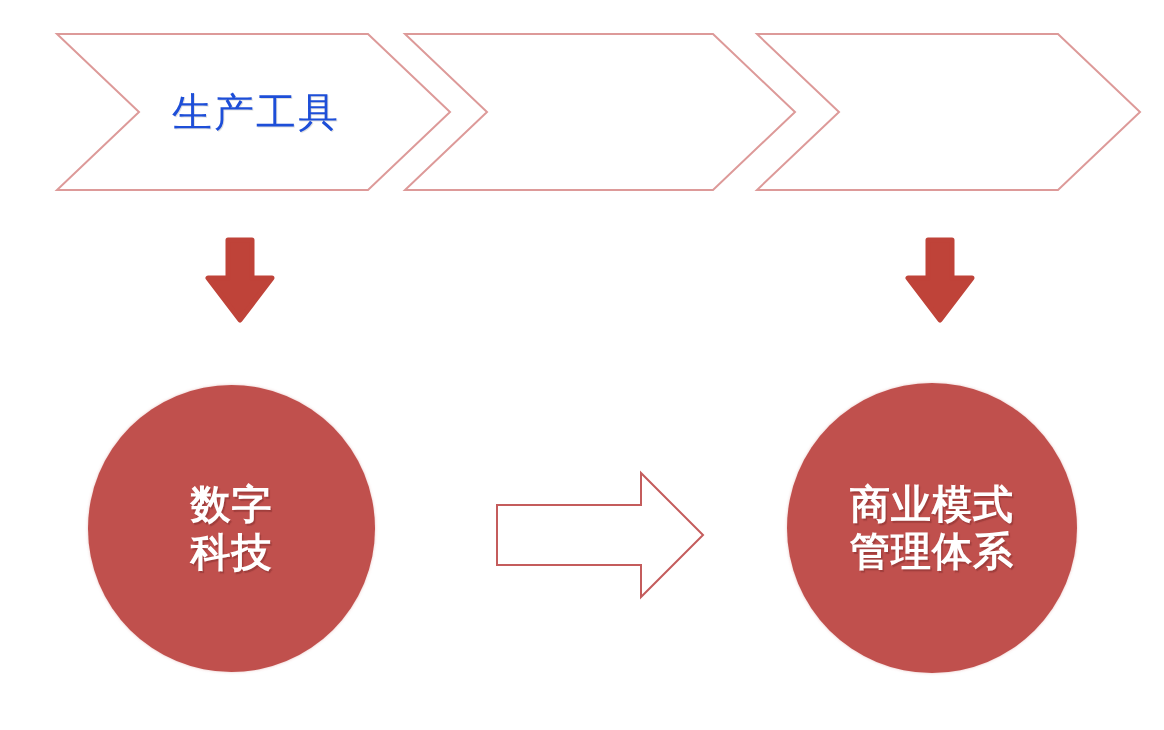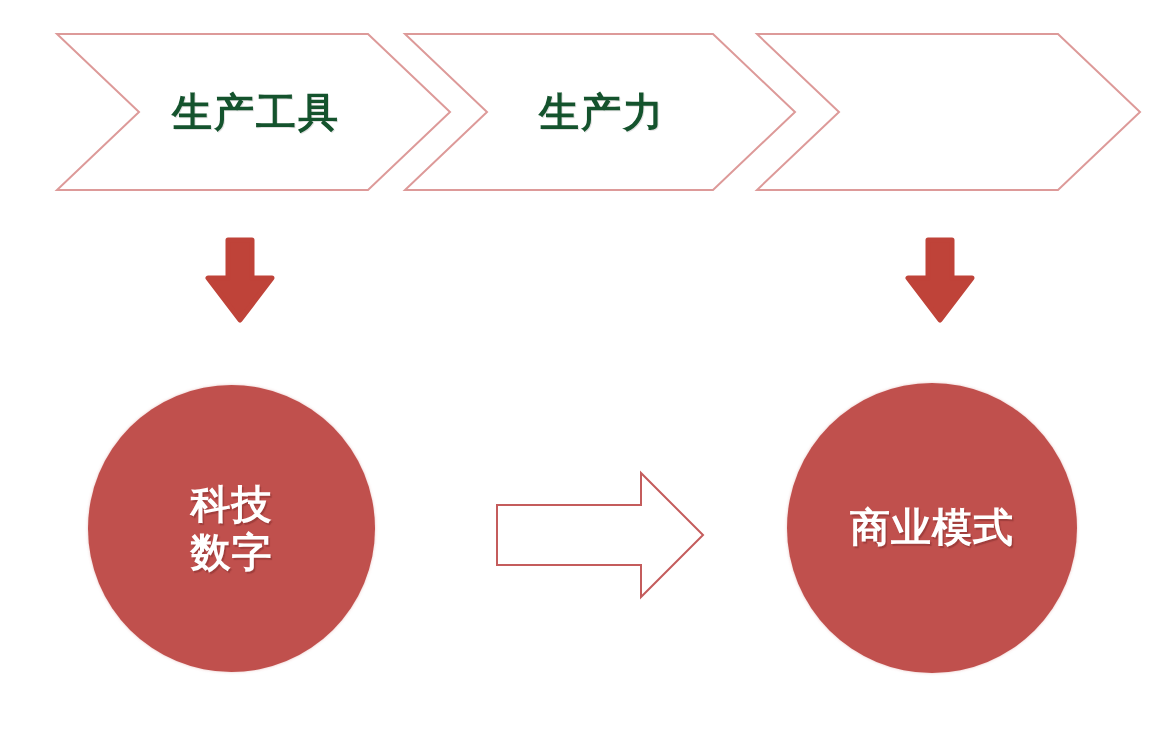--- a/index.html
+++ b/index.html
@@ -21,22 +21,22 @@
   .layer-svg {
     position: absolute;
     left: 0;
     top: 0;
     width: 1164px;
     height: 730px;
   }
   .chev-label {
     position: absolute;
     font-size: 40px;
-    font-weight: 700;
-    color: #14532d;
+    font-weight: 400;
+    color: #1d4ed8;
     letter-spacing: 2px;
     white-space: nowrap;
     text-align: center;
     line-height: 1;
     transform: translate(-50%, -50%);
     text-shadow: 1px 1px 0 rgba(0,0,0,0.12);
   }
   .circle {
     position: absolute;
     border-radius: 50%;
@@ -76,29 +76,29 @@
 
     <polygon points="228,240 252,240 252,278 272,278 240,320 208,278 228,278" fill="#bf4339" stroke="#bf4339" stroke-width="5" stroke-linejoin="round"></polygon>
 
     <polygon points="928,240 952,240 952,278 972,278 940,320 908,278 928,278" fill="#bf4339" stroke="#bf4339" stroke-width="5" stroke-linejoin="round"></polygon>
 
     <polygon points="497,505 641,505 641,473 703,535 641,597 641,565 497,565" fill="none" stroke="#c45c5c" stroke-width="2"></polygon>
   </svg>
 
   <div class="chev-label" style="left:256px; top:112px;">生产工具</div>
 
-  <div class="chev-label" style="left:602px; top:112px;">生产力</div>
 
 
   <div class="circle" id="circle-left" style="left:88px; top:385px; width:287px; height:287px;">
     <div class="circle-text">
+      <span class="ln">数字</span>
       <span class="ln">科技</span>
-      <span class="ln">数字</span>
     </div>
   </div>
 
   <div class="circle" id="circle-right" style="left:787px; top:383px; width:290px; height:290px;font-family:Liberation Serif, serif;">
     <div class="circle-text">
       <span class="ln">商业模式</span>
+      <span class="ln">管理体系</span>
     </div>
   </div>
 
 </div>
 
 </body></html>

